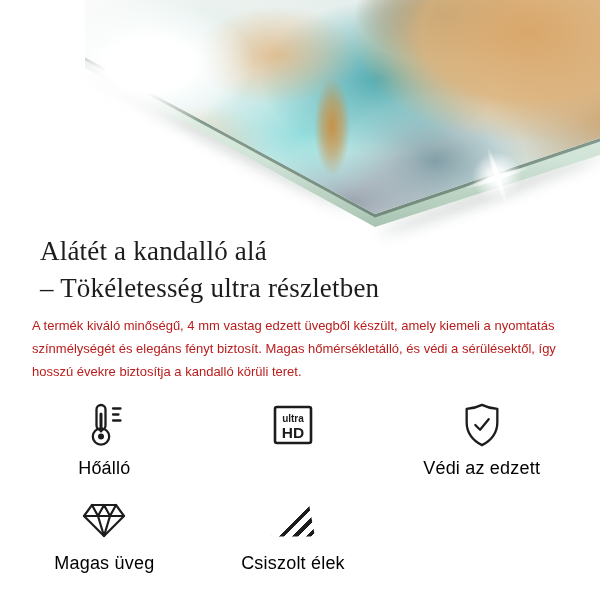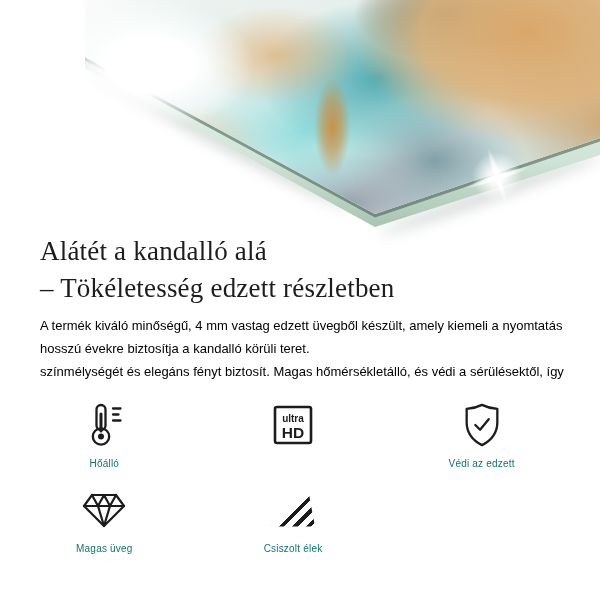--- a/index.html
+++ b/index.html
@@ -50,29 +50,29 @@
   .sparkle-glow { position:absolute; inset:8px;
     background:radial-gradient(circle, rgba(255,255,255,.98) 0%, rgba(255,255,255,.85) 22%, rgba(255,255,255,0) 65%); }
   .sparkle::before { content:""; position:absolute; left:0; top:32.5px; width:70px; height:5px; border-radius:50%;
     background:linear-gradient(90deg, transparent 0%, #fff 42%, #fff 58%, transparent 100%); }
   .sparkle::after { content:""; position:absolute; left:32.5px; top:4px; width:5px; height:62px; border-radius:50%;
     background:linear-gradient(180deg, transparent 0%, #fff 42%, #fff 58%, transparent 100%); }
 
   
   .title { position:absolute; left:40px; top:233px; font-family:"Liberation Serif", serif;
     font-weight:400; font-size:27px; line-height:37px; color:#1d1d1d; letter-spacing:.2px; }
-  .desc { position:absolute; left:40px; top:314px; width:530px;
-    font-size:13px; line-height:23px; color:#000000; }
+  .desc { position:absolute; left:32px; top:314px; width:530px;
+    font-size:13px; line-height:23px; color:#b91c1c; }
 
   
   .features { position:absolute; left:10px; top:401px; width:566px;
     display:grid; grid-template-columns:repeat(3,1fr); row-gap:17px; }
   .feature { display:flex; flex-direction:column; align-items:center; }
   .icon-box { height:48px; display:flex; align-items:center; justify-content:flex-end; color:#1c1c1c; }
-  .feature-label { margin-top:9px; font-size:10px; color:#0f766e; letter-spacing:.2px; }
+  .feature-label { margin-top:9px; font-size:18px; color:#000000; letter-spacing:.2px; }
 
   .icon-stripes { width:44px; height:33px;
     clip-path:polygon(0% 100%, 86% 0%, 100% 100%);
     background:repeating-linear-gradient(135deg, #1c1c1c 0px, #1c1c1c 4px, transparent 4px, transparent 9.5px); }
 
   svg { display:block; }
 </style>
 </head>
 <body>
 
@@ -85,27 +85,27 @@
     <div class="glass-crease"></div>
     <div class="art"></div>
     <div class="tip-fade"></div>
     <div class="sparkle">
       <div class="sparkle-glow"></div>
     </div>
   </div>
 
   <h1 class="title">
     <div>Alátét a kandalló alá</div>
-    <div>– Tökéletesség edzett részletben</div>
+    <div>– Tökéletesség ultra részletben</div>
   </h1>
 
   <p class="desc">
     <span style="display:block">A termék kiváló minőségű, 4 mm vastag edzett üvegből készült, amely kiemeli a nyomtatás</span>
+    <span style="display:block">színmélységét és elegáns fényt biztosít. Magas hőmérsékletálló, és védi a sérülésektől, így</span>
     <span style="display:block">hosszú évekre biztosítja a kandalló körüli teret.</span>
-    <span style="display:block">színmélységét és elegáns fényt biztosít. Magas hőmérsékletálló, és védi a sérülésektől, így</span>
   </p>
 
   <div class="features">
 
     <div class="feature">
       <div class="icon-box">
         <svg width="42" height="46" viewBox="0 0 42 46" fill="none" stroke="#1c1c1c" stroke-width="2.3" stroke-linecap="round">
           <rect x="13.5" y="3" width="9" height="25" rx="4.5"></rect>
           <circle cx="18" cy="34.5" r="8.2"></circle>
           <line x1="18" y1="12" x2="18" y2="29" stroke-width="3"></line>

